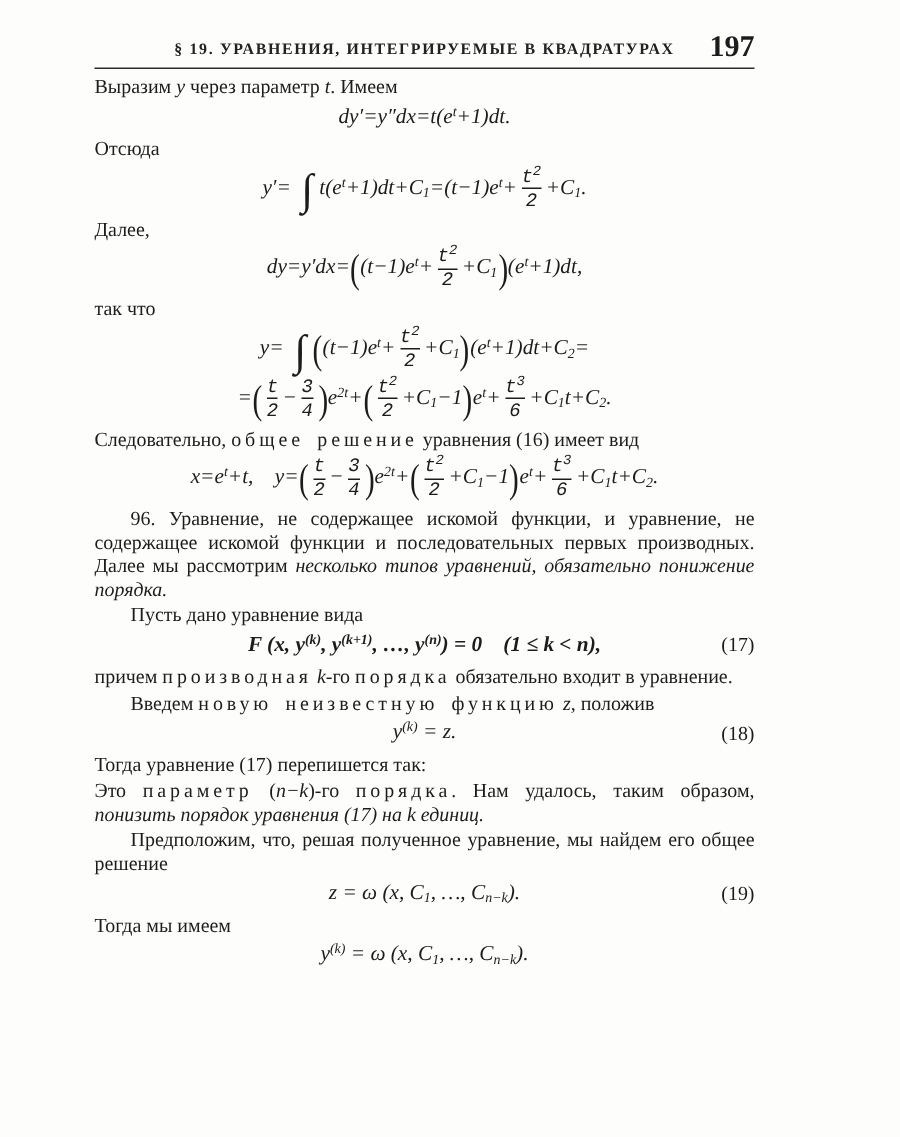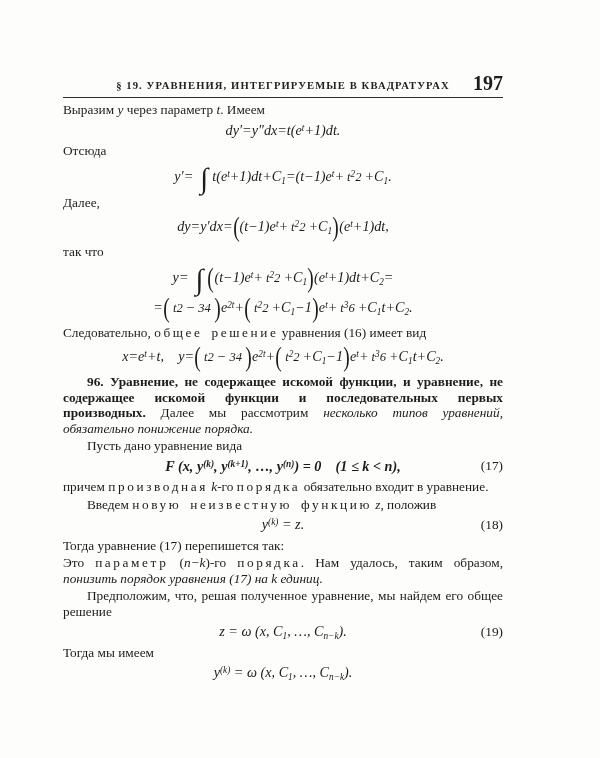--- a/index.html
+++ b/index.html
@@ -1,38 +1,38 @@
 <!DOCTYPE html>
 <html><head>
 <meta charset="utf-8">
 <style>
   html,body{margin:0;padding:0;background:#fdfdfc;}
   .page{
     width:560px;height:758px;box-sizing:border-box;
-    padding:76px 57px 0 63px;overflow:hidden;
+    padding:24px 57px 0 63px;overflow:hidden;
     background:#fdfdfc;color:#1c1c1c;
     font-family:"Liberation Serif","DejaVu Serif",serif;
     font-size:13.3px;line-height:15.5px;
   }
   .header{position:relative;height:17px;border-bottom:1.4px solid #2c2c2c;padding-bottom:4px;margin-bottom:4px;}
   .htitle{position:absolute;left:50%;transform:translateX(-50%);top:2px;
     font-size:10.6px;font-weight:bold;letter-spacing:1.1px;white-space:nowrap;color:#222;}
   .pagenum{position:absolute;right:0;top:0;font-size:20px;font-weight:bold;}
   p.par{margin:2px 0;text-align:justify;}
   p.lbl{margin:2px 0;text-align:left;}
   .ind{text-indent:24px;}
   .it{font-style:italic;}
-  .bd{font-weight:bold;}
+  .bd{font-weight:normal;}
   .sp{letter-spacing:2.6px;word-spacing:3px;}
   .eqrow{display:flex;justify-content:center;align-items:center;
     margin:5px 0;font-style:italic;font-size:14.2px;position:relative;line-height:1.1;}
   .eqrow .mtx{white-space:pre;}
   .eqrow sup{font-size:9.3px;line-height:0;vertical-align:4.5px;}
   .eqrow sub{font-size:9.3px;line-height:0;vertical-align:-2.5px;}
-  .frac{display:inline-flex;flex-direction:row;align-items:center;margin:0 3px;font-size:12.6px;line-height:12px;}
+  .frac{display:inline-flex;flex-direction:column;align-items:center;margin:0 3px;font-size:12.6px;line-height:12px;font-family:Liberation Mono, monospace;}
   .frac .fbar{align-self:stretch;height:1px;background:#1c1c1c;margin:1.5px 0;}
   .intg{font-style:normal;font-size:29px;line-height:26px;margin:0 4px 0 7px;transform:translateY(1px);}
   .bigp{font-style:normal;font-size:27px;line-height:24px;display:inline-block;transform:scaleX(0.72);margin:0 -1px;}
   .eqnum{position:absolute;right:0;font-style:normal;font-size:13.3px;}
 </style>
 </head>
 <body>
 
 <div class="page">
 

